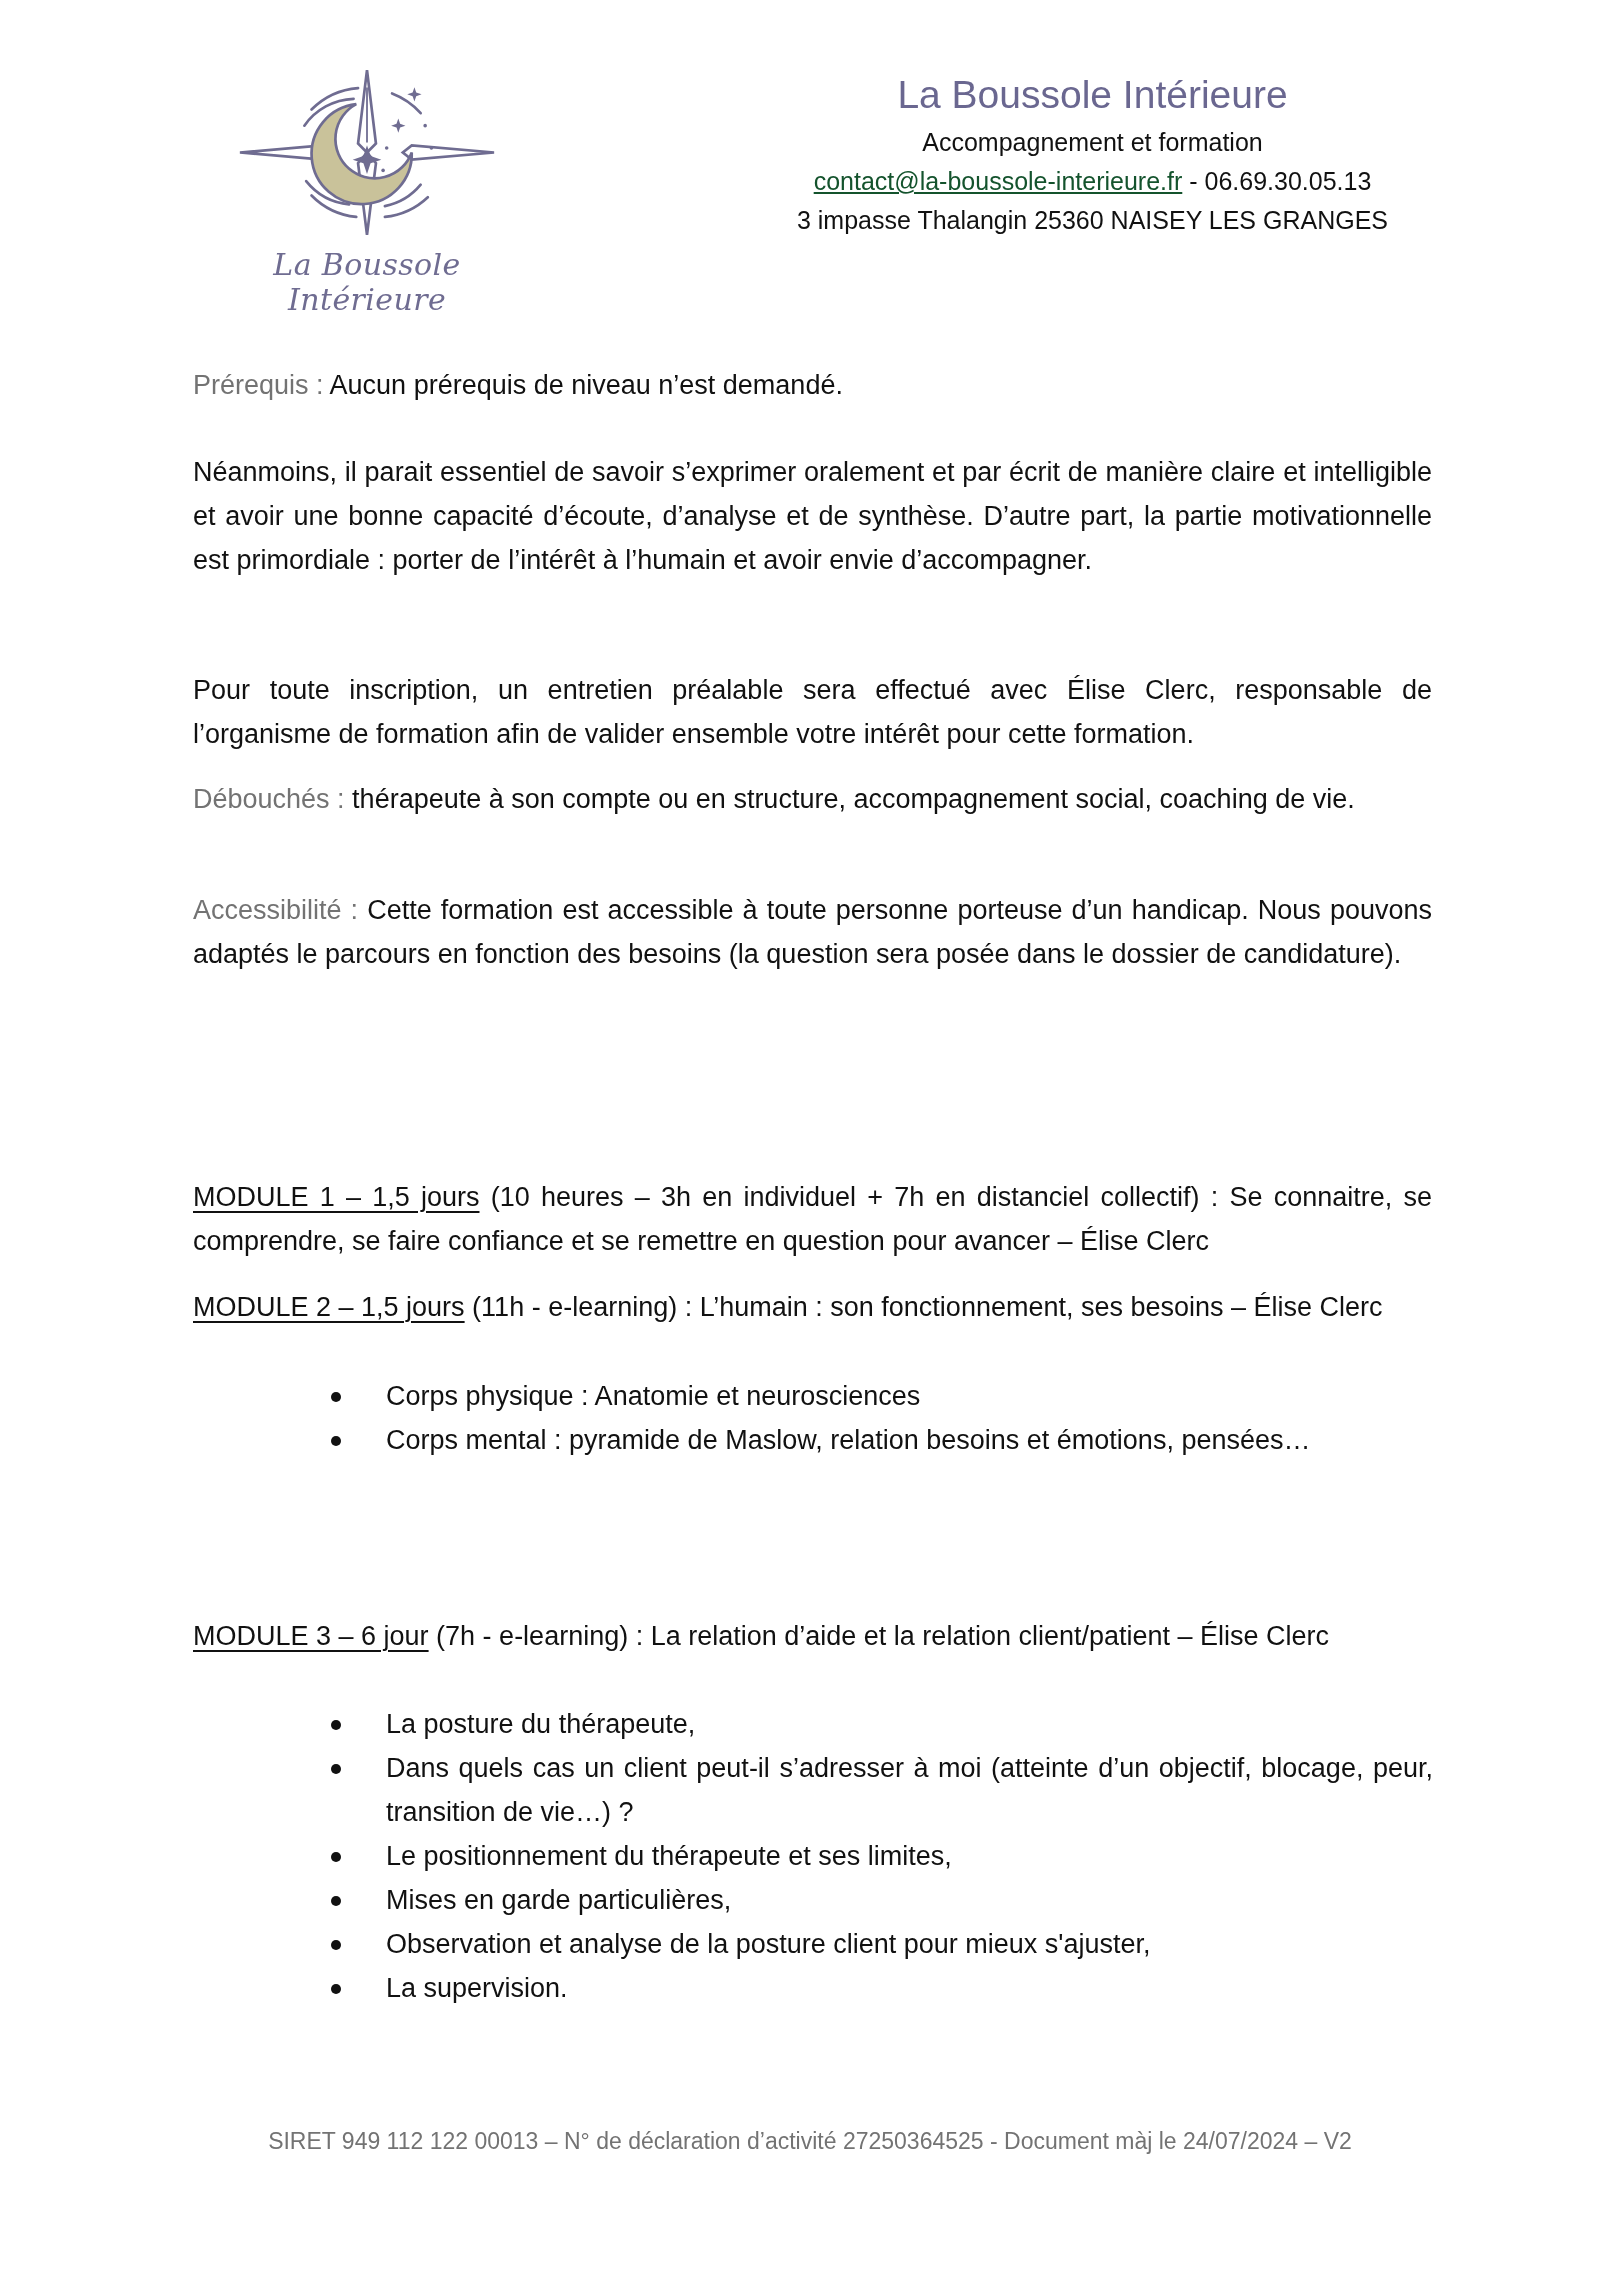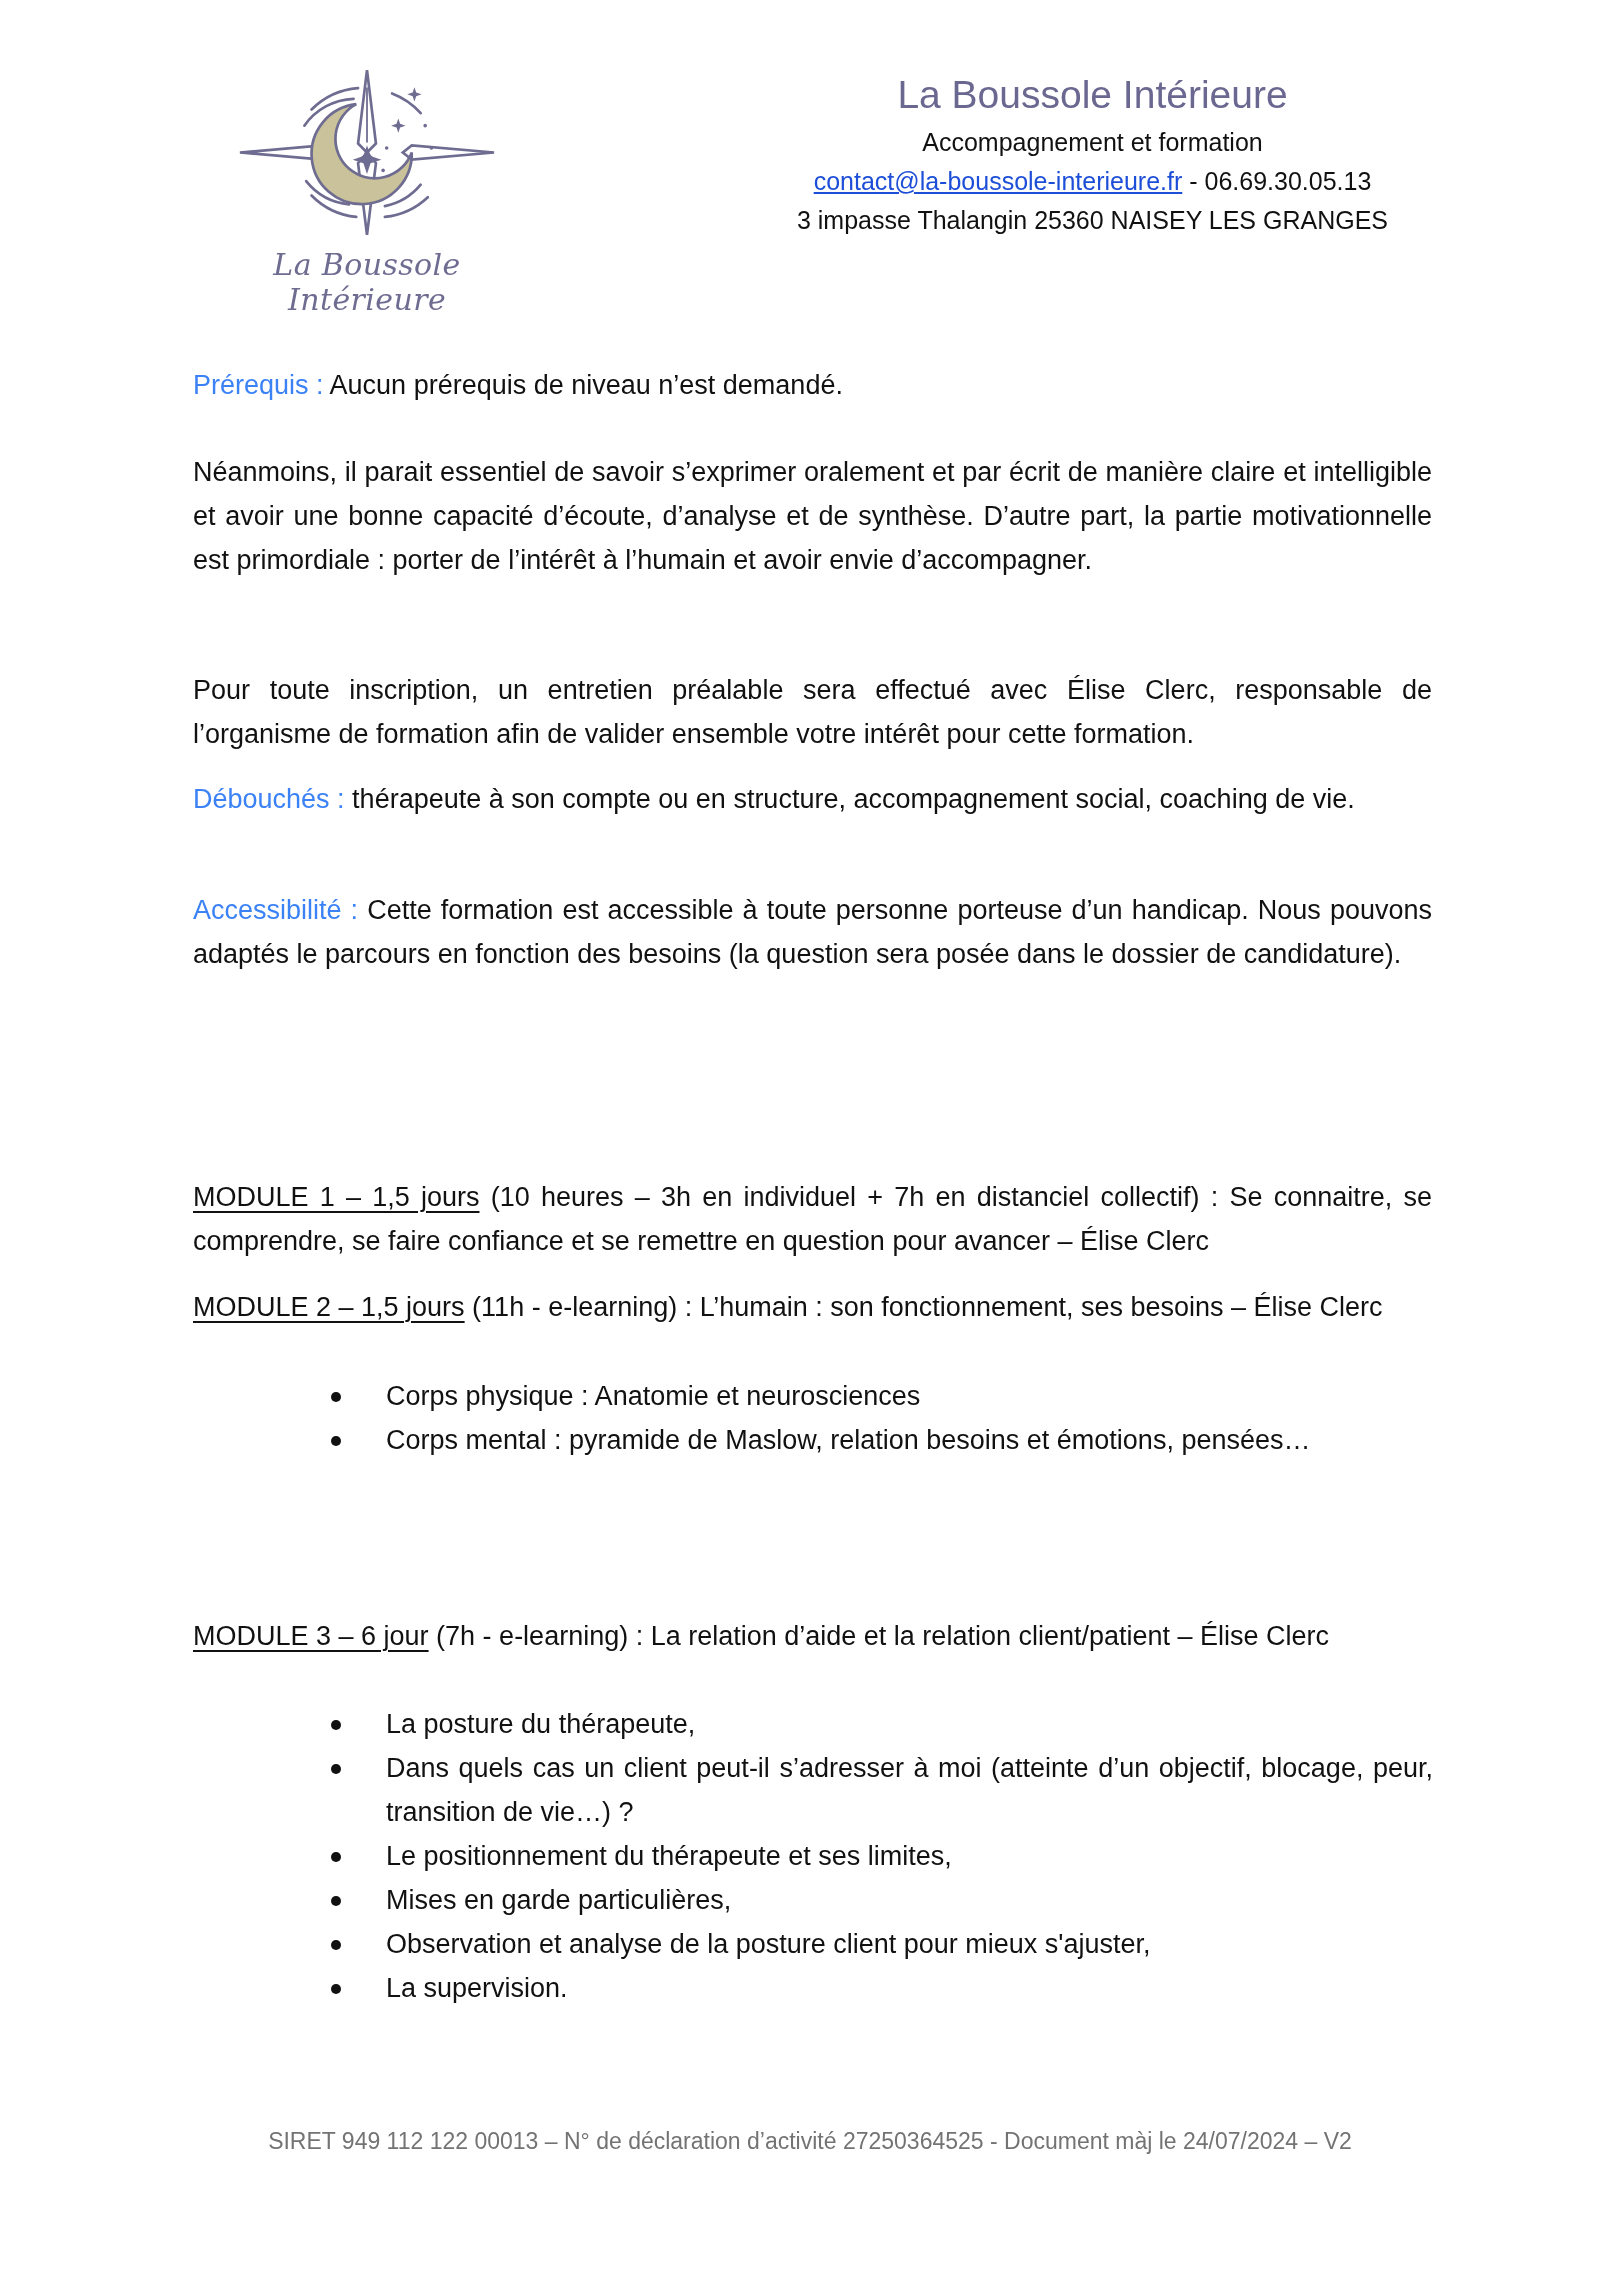--- a/index.html
+++ b/index.html
@@ -10,23 +10,23 @@
     
     .logo { position: absolute; left: 197px; top: 63px; width: 340px; height: 242px; }
     .logo svg { position: absolute; left: 0; top: 0; }
     .logo-script { position: absolute; left: 0; top: 184px; width: 340px; text-align: center;
                    font-family: "DejaVu Serif", serif; font-style: italic; font-size: 30px;
                    color: #6f6c91; letter-spacing: 0.4px; }
 
     .org-block { position: absolute; left: 770px; top: 67px; width: 645px; text-align: center; }
     .org-title { font-size: 39px; color: #6a6790; line-height: 56px; margin: 0; font-weight: normal; }
     .org-line { font-size: 25px; line-height: 39px; color: #111; }
-    .org-email { color: #1d4ed8; text-decoration: underline; }
+    .org-email { color: #14532d; text-decoration: underline; }
     .para { position: absolute; left: 193px; width: 1239px; font-size: 27px; line-height: 44px; text-align: justify; margin: 0; }
-    .label { color: #3b82f6; }
+    .label { color: #737373; }
     .module-head { text-decoration: underline; text-decoration-thickness: 1.8px; text-underline-offset: 4.5px; }
 
     .bullets { position: absolute; left: 322px; width: 1111px; margin: 0; padding: 0; list-style: none;
                font-size: 27px; line-height: 44px; }
     .bullets li { position: relative; padding-left: 64px; text-align: justify; }
     .bullets li .dot { position: absolute; left: 9px; top: 18px; width: 9.9px; height: 9.9px; border-radius: 50%; background: #111; }
 
     .footer { position: absolute; left: 0; top: 2128px; width: 1620px; text-align: center; font-size: 23px;
               color: #737373; font-family: "Liberation Sans", sans-serif; }
   </style>

